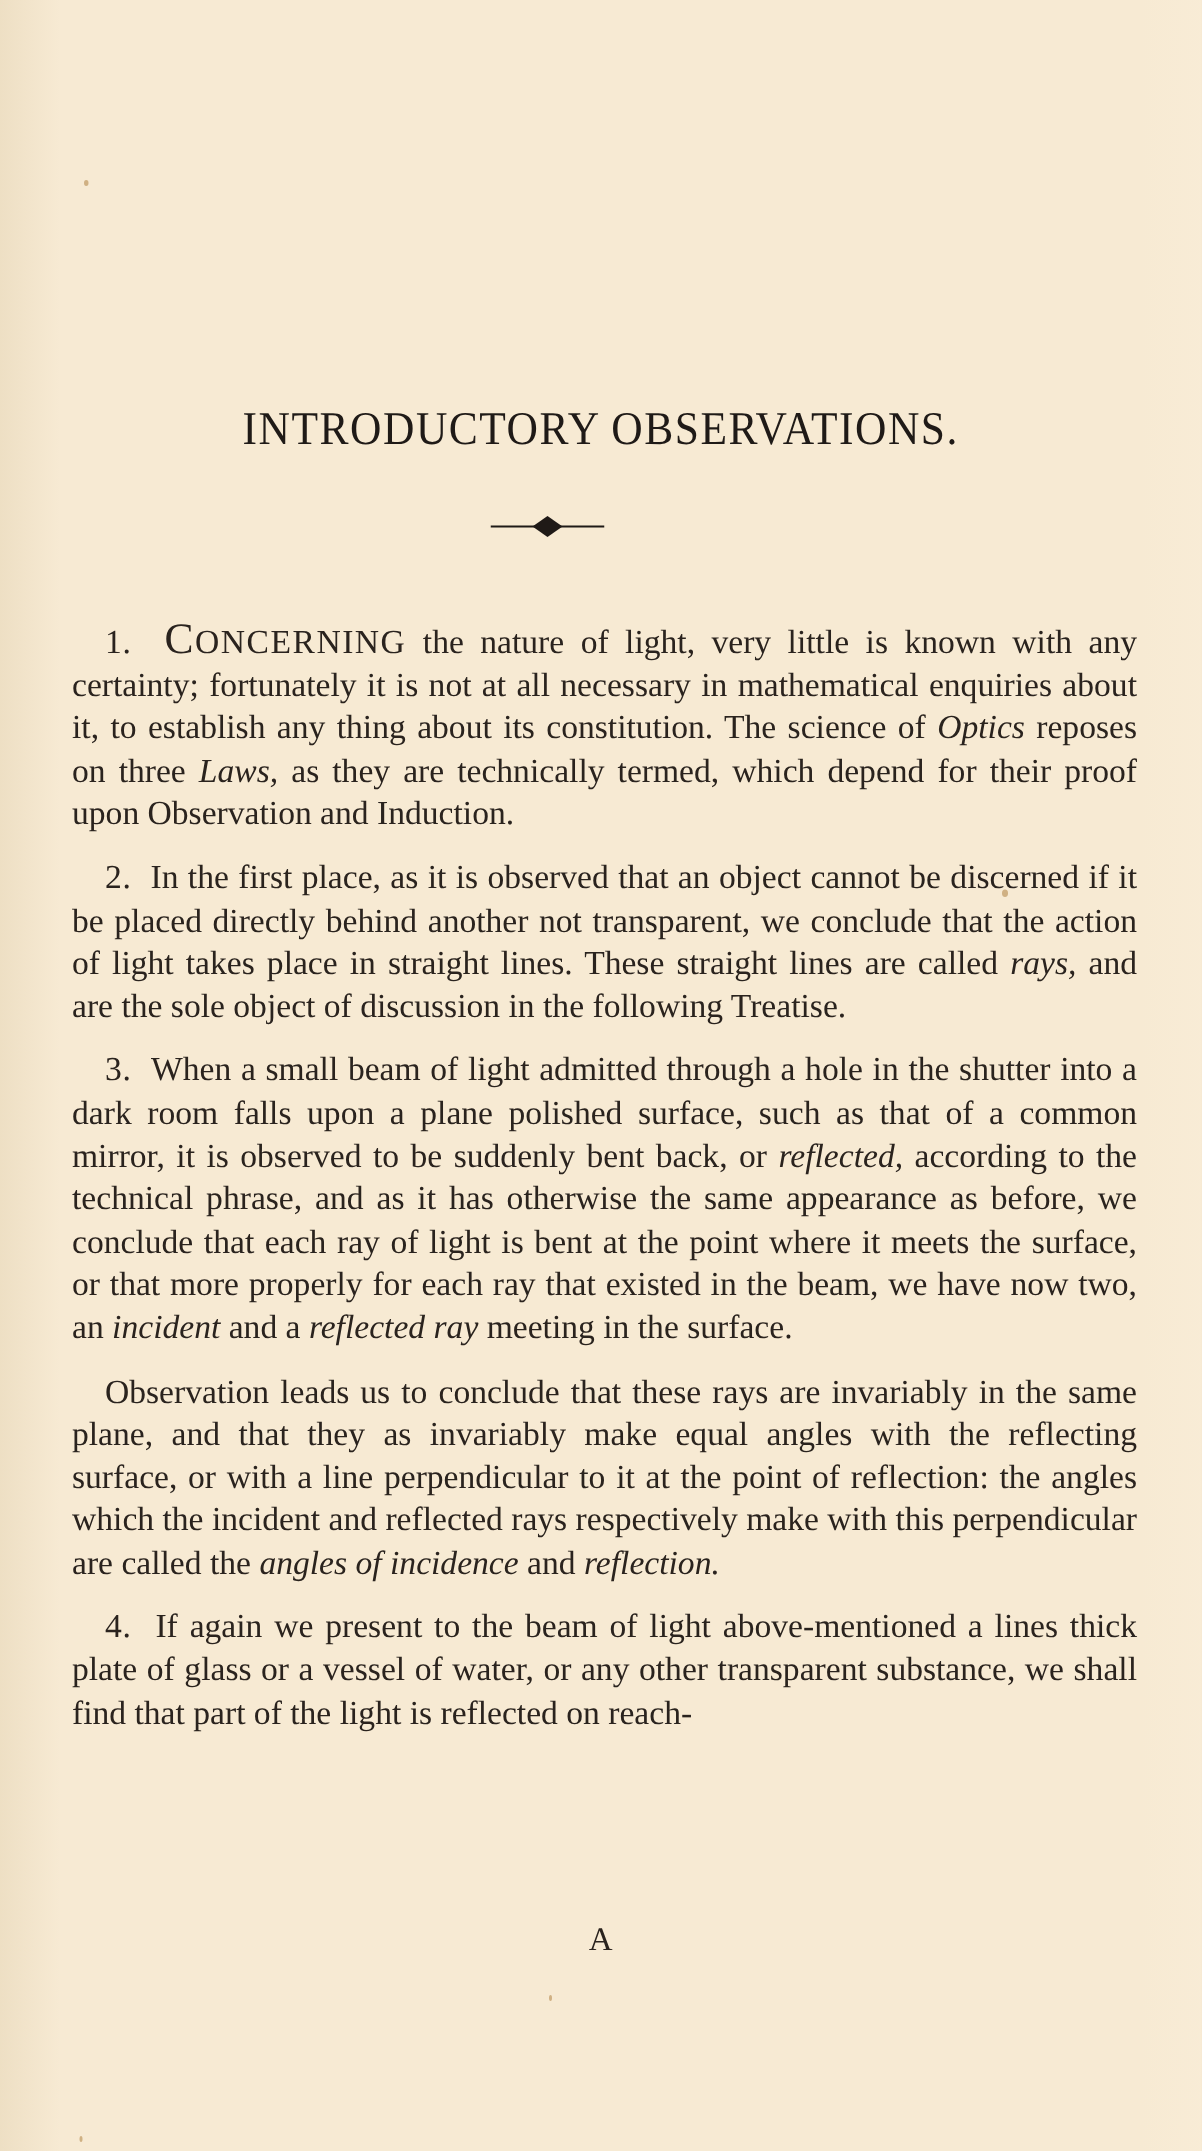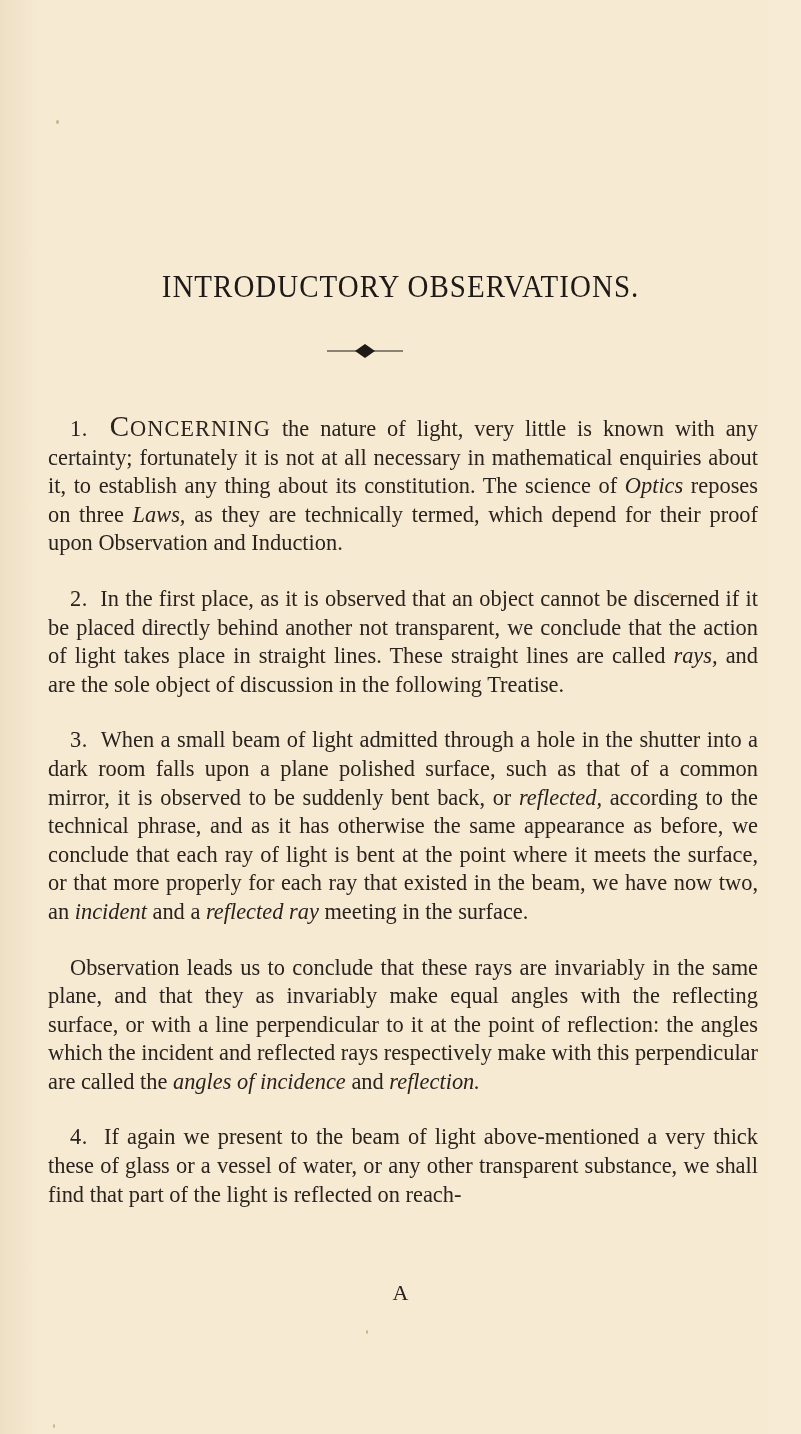--- a/index.html
+++ b/index.html
@@ -51,21 +51,21 @@
     width: 710px;
     font-size: 22.4px;
     line-height: 28.6px;
     text-align: justify;
     color: #2a231e;
   }
   .para {
     margin: 0;
     text-indent: 22px;
   }
-  .para + .para { margin-top: 27px; }
+  .para + .para { margin-top: 14px; }
   .num { letter-spacing: 0.5px; }
   .smallcaps { font-variant: small-caps; letter-spacing: 1px; }
   .smallcaps .big { font-size: 29px; }
   i { font-style: italic; }
   .sig {
     position: absolute;
     left: 0;
     width: 801px;
     top: 1280px;
     text-align: center;
@@ -94,21 +94,21 @@
   <div class="text">
 
     <p class="para"><span class="num">1.</span>&nbsp;&nbsp;<span class="smallcaps"><span class="big">C</span><span>ONCERNING</span></span><span> the nature of light, very little is known with any certainty; fortunately it is not at all necessary in mathematical enquiries about it, to establish any thing about its constitution. The science of </span><i>Optics</i><span> reposes on three </span><i>Laws,</i><span> as they are technically termed, which depend for their proof upon Observation and Induction.</span></p>
 
     <p class="para"><span class="num">2.</span>&nbsp;&nbsp;<span>In the first place, as it is observed that an object cannot be discerned if it be placed directly behind another not transparent, we conclude that the action of light takes place in straight lines. These straight lines are called </span><i>rays,</i><span> and are the sole object of discussion in the following Treatise.</span></p>
 
     <p class="para"><span class="num">3.</span>&nbsp;&nbsp;<span>When a small beam of light admitted through a hole in the shutter into a dark room falls upon a plane polished surface, such as that of a common mirror, it is observed to be suddenly bent back, or </span><i>reflected,</i><span> according to the technical phrase, and as it has otherwise the same appearance as before, we conclude that each ray of light is bent at the point where it meets the surface, or that more properly for each ray that existed in the beam, we have now two, an </span><i>incident</i><span> and a </span><i>reflected ray</i><span> meeting in the surface.</span></p>
 
     <p class="para"><span>Observation leads us to conclude that these rays are invariably in the same plane, and that they as invariably make equal angles with the reflecting surface, or with a line perpendicular to it at the point of reflection: the angles which the incident and reflected rays respectively make with this perpendicular are called the </span><i>angles of incidence</i><span> and </span><i>reflection.</i></p>
 
-    <p class="para"><span class="num">4.</span>&nbsp;&nbsp;<span>If again we present to the beam of light above-mentioned a very thick these of glass or a vessel of water, or any other transparent substance, we shall find that part of the light is reflected on reach-</span></p>
+    <p class="para"><span class="num">4.</span>&nbsp;&nbsp;<span>If again we present to the beam of light above-mentioned a lines thick plate of glass or a vessel of water, or any other transparent substance, we shall find that part of the light is reflected on reach-</span></p>
   </div>
 
   <div class="sig">A</div>
 
   <span class="speck" style="left:56px;top:120px;width:3px;height:4px;"></span>
   <span class="speck" style="left:366px;top:1330px;width:2px;height:4px;"></span>
   <span class="speck" style="left:53px;top:1424px;width:2px;height:4px;"></span>
   <span class="speck" style="left:668px;top:593px;width:4px;height:5px;"></span>
 </div>
 

